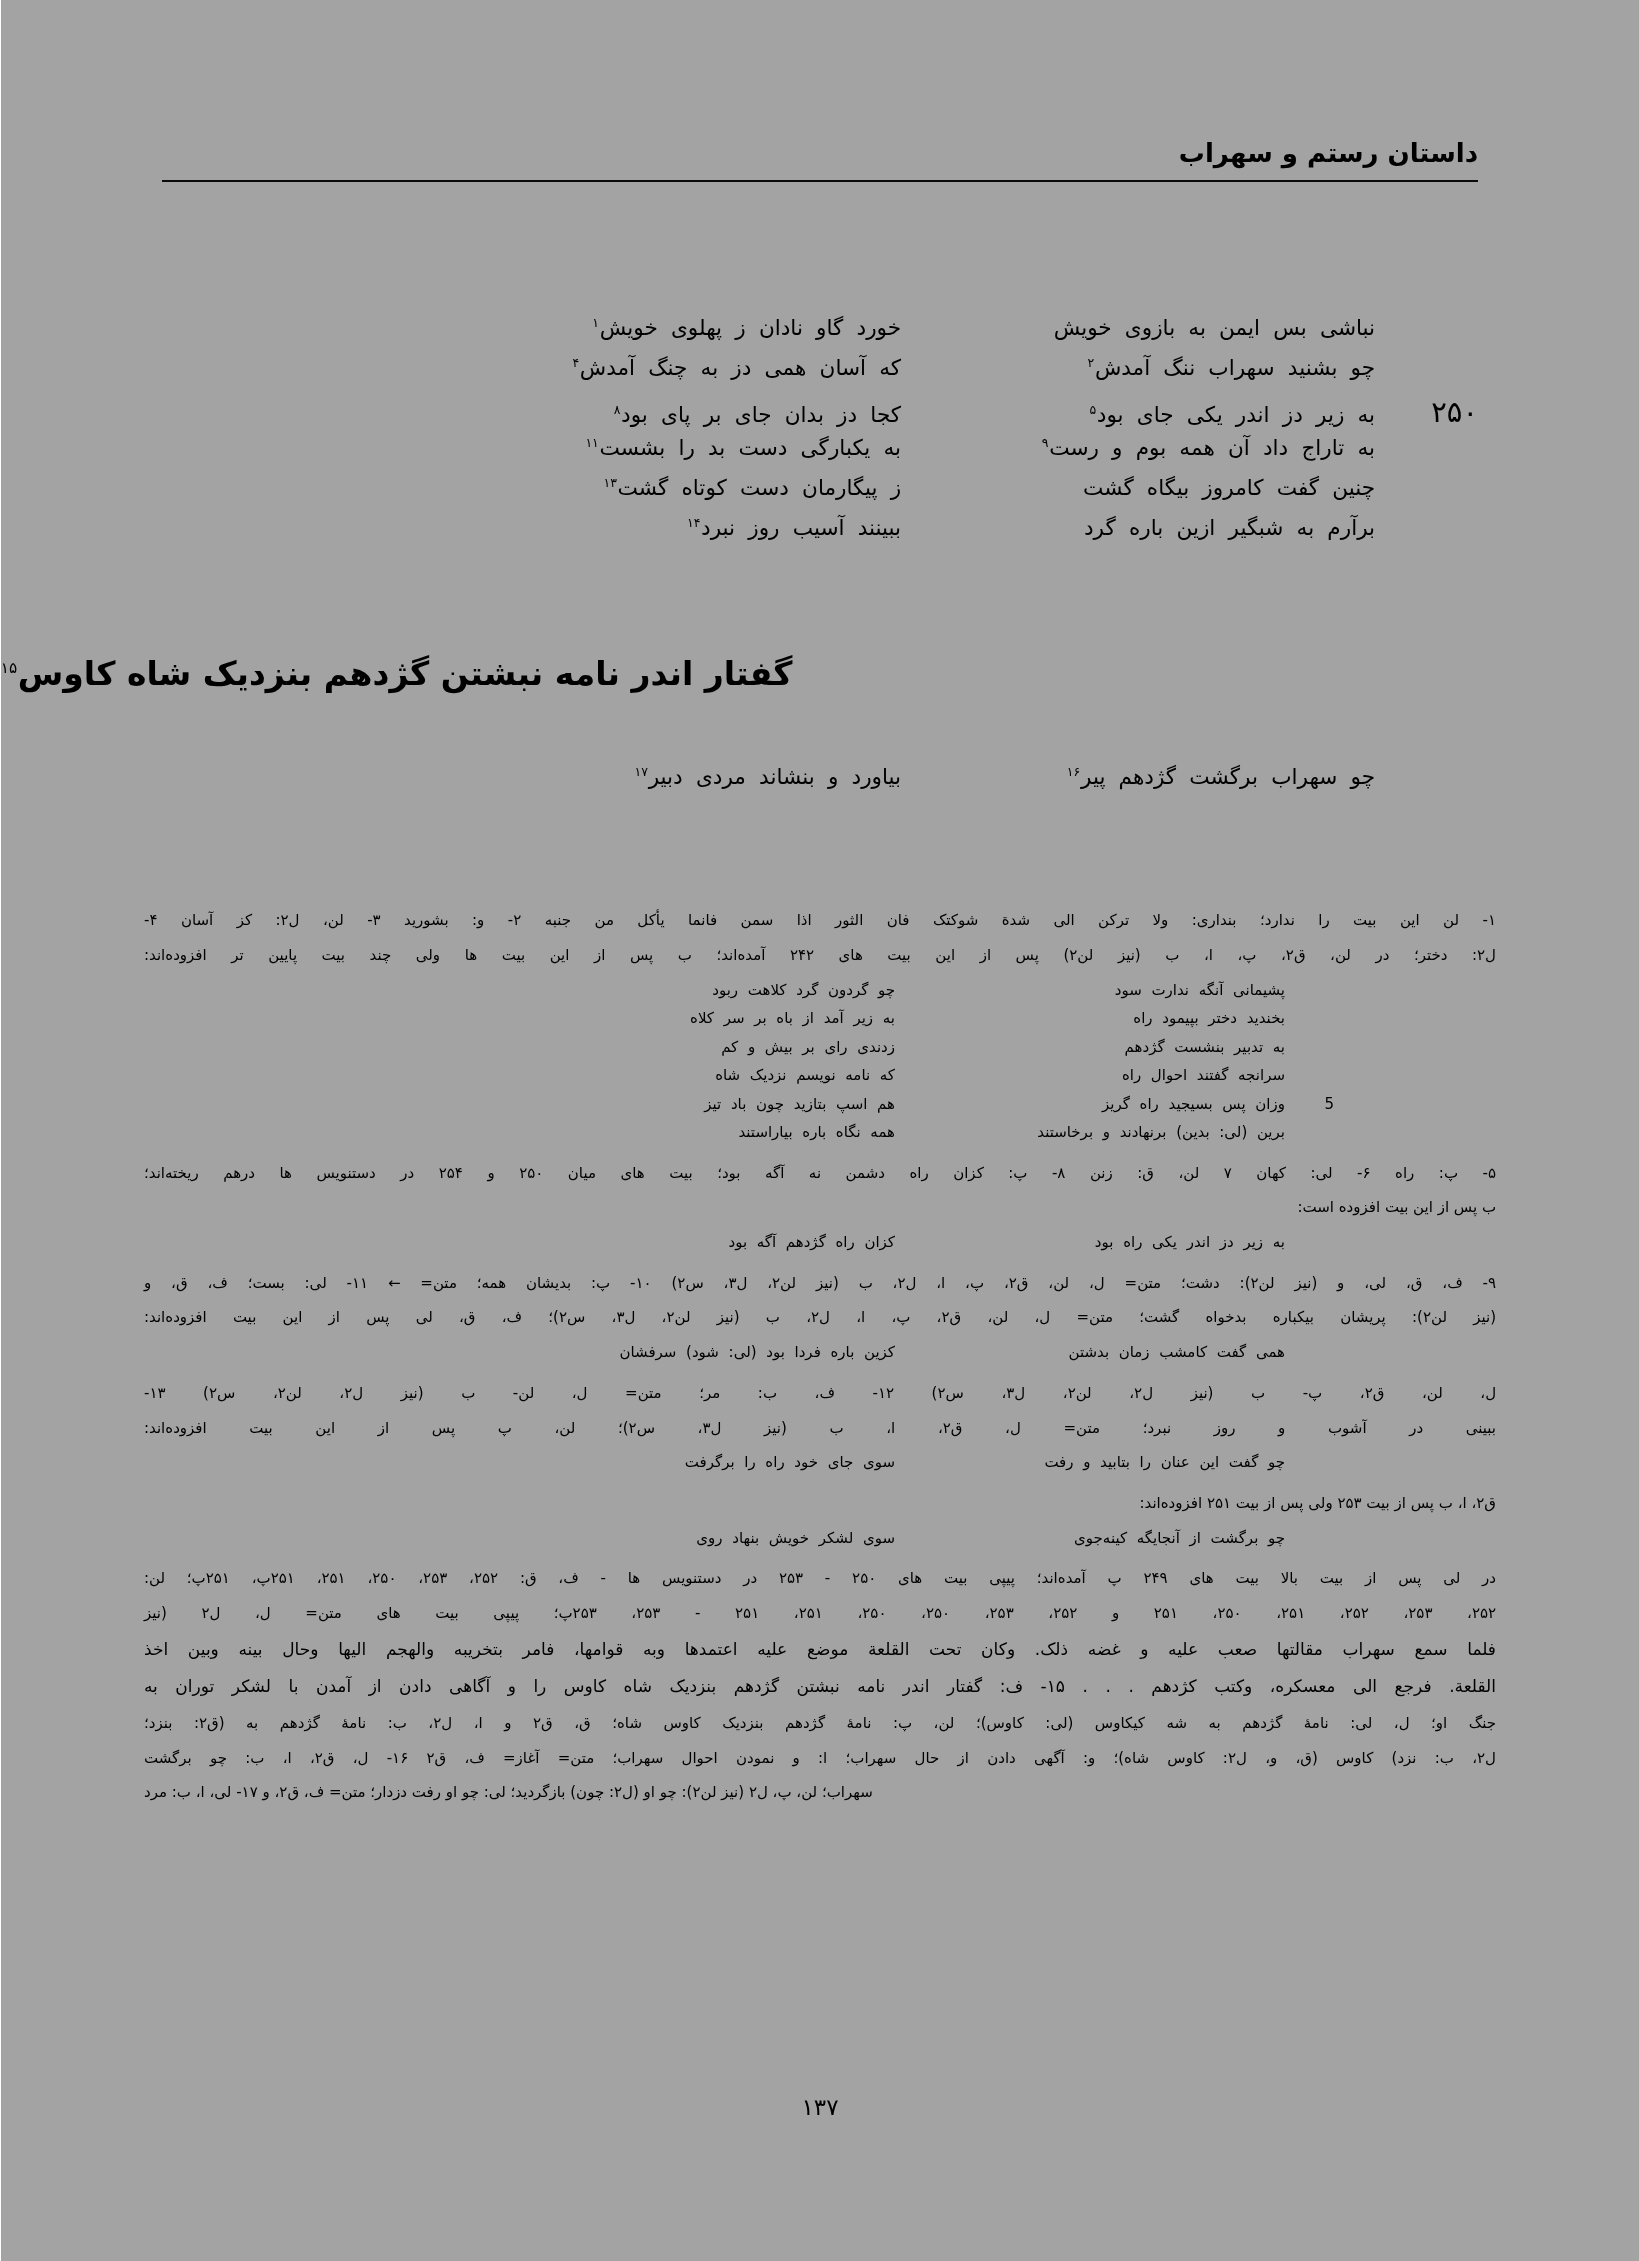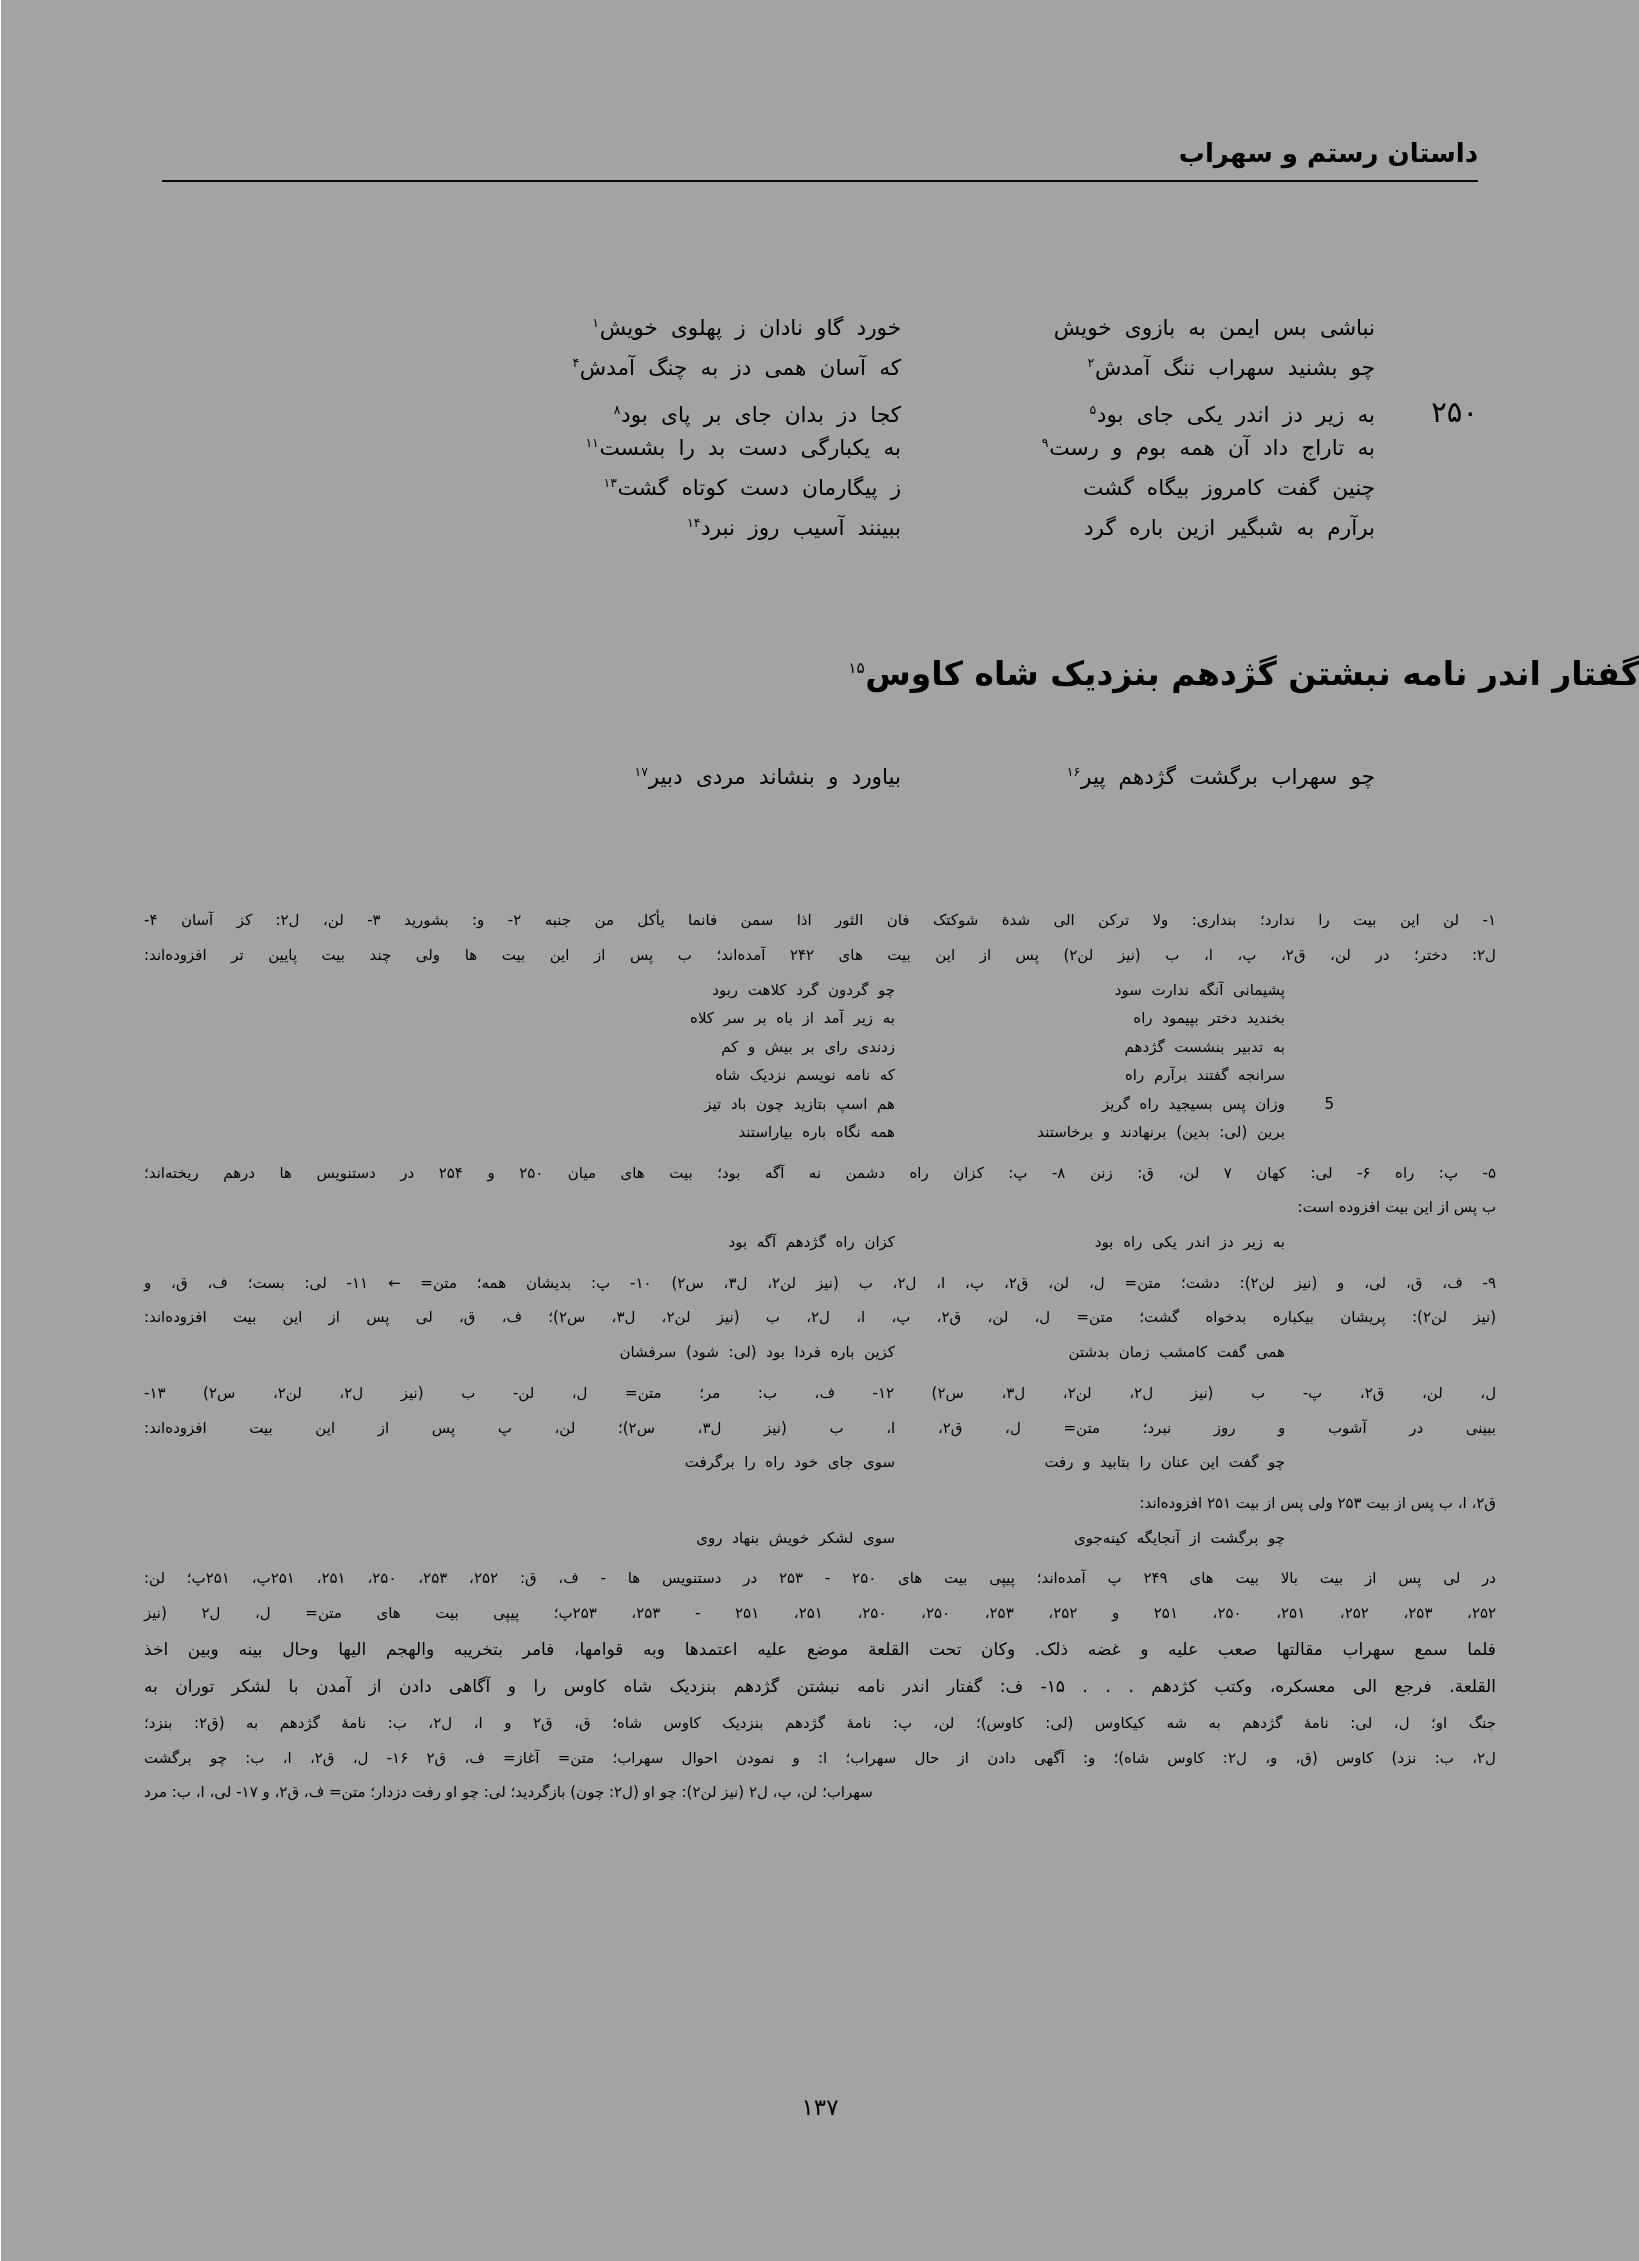--- a/index.html
+++ b/index.html
@@ -84,21 +84,21 @@
     padding: 0 0.7px;
     font-weight: normal;
   }
 
   
   .section-heading {
     position: absolute;
     top: 654px;
     left: 0;
     right: 0;
-    text-align: right;
+    text-align: left;
     font-size: 33px;
     font-weight: bold;
     letter-spacing: -0.7px;
   }
   .section-heading sup.fn { font-size: 15.3px; font-weight: normal; }
 
   
   .verse-block-2 {
     position: absolute;
     top: 764px;
@@ -246,21 +246,21 @@
         <span class="iv-h a">بخندید دختر بپیمود راه</span>
         <span class="iv-h b">به زیر آمد از باه بر سر کلاه</span>
       </div>
       <div class="inset-verse">
         <span class="iv-num"></span>
         <span class="iv-h a">به تدبیر بنشست گژدهم</span>
         <span class="iv-h b">زدندی رای بر بیش و کم</span>
       </div>
       <div class="inset-verse">
         <span class="iv-num"></span>
-        <span class="iv-h a">سرانجه گفتند برآرم راه</span>
+        <span class="iv-h a">سرانجه گفتند احوال راه</span>
         <span class="iv-h b">که نامه نویسم نزدیک شاه</span>
       </div>
       <div class="inset-verse">
         <span class="iv-num">5</span>
         <span class="iv-h a">وزان پس بسیجید راه گریز</span>
         <span class="iv-h b">هم اسپ بتازید چون باد تیز</span>
       </div>
       <div class="inset-verse">
         <span class="iv-num"></span>
         <span class="iv-h a">برین (لی: بدین) برنهادند و برخاستند</span>

